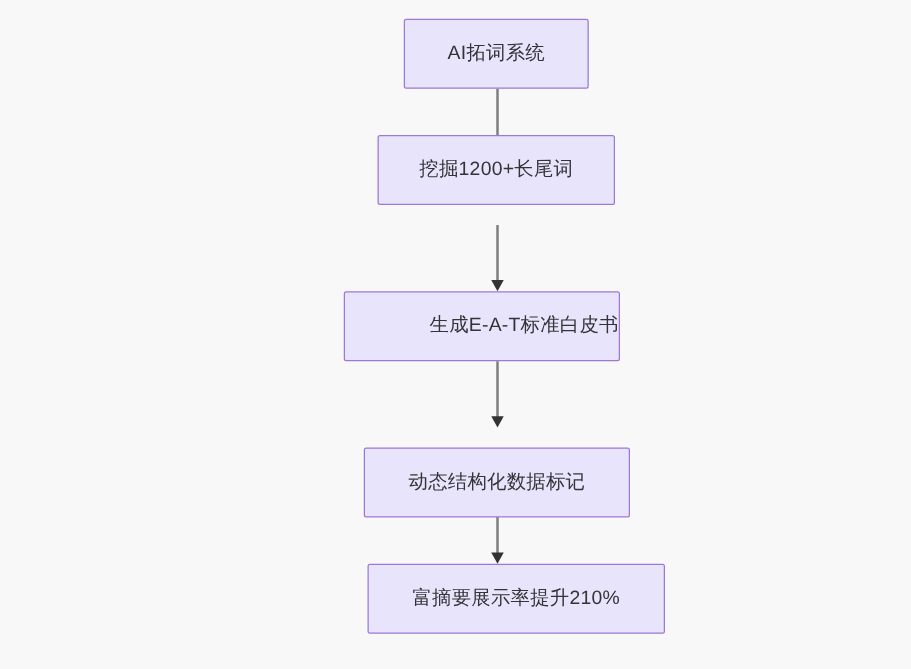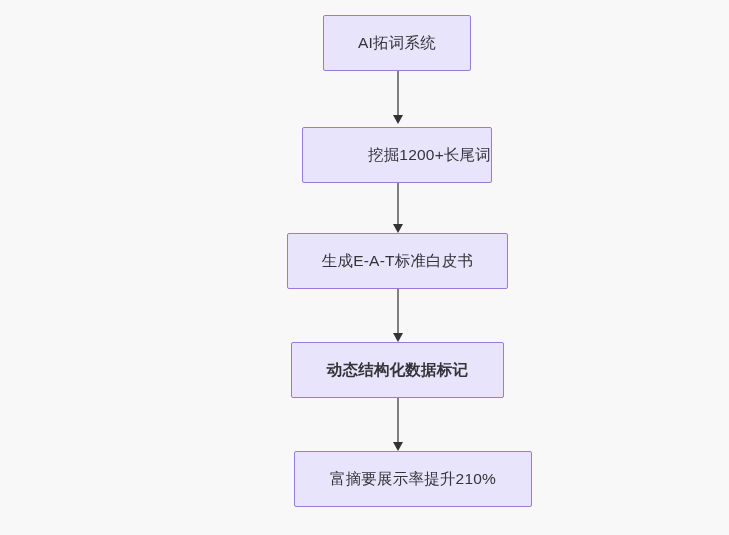--- a/index.html
+++ b/index.html
@@ -81,29 +81,29 @@
 
   <div class="edge" style="left:371px; top:398px; height:53px;">
     <div class="edge-line" style="height:45px;"></div>
     <div class="edge-head" style="top:44px;"></div>
   </div>
 
   <div class="node" style="left:297px; top:15px; width:148px; height:56px;">
     <span class="node-label">AI拓词系统</span>
   </div>
 
-  <div class="node" style="left:276px; top:127px; width:190px; height:56px;justify-content:flex-end;">
+  <div class="node" style="left:276px; top:108px; width:190px; height:56px;">
     <span class="node-label">挖掘1200+长尾词</span>
   </div>
 
-  <div class="node" style="left:261px; top:233px; width:221px; height:56px;">
+  <div class="node" style="left:249px; top:233px; width:221px; height:56px;justify-content:flex-end;">
     <span class="node-label">生成E-A-T标准白皮书</span>
   </div>
 
-  <div class="node" style="left:265px; top:342px; width:213px; height:56px;font-weight:bold;">
+  <div class="node" style="left:265px; top:358px; width:213px; height:56px;">
     <span class="node-label">动态结构化数据标记</span>
   </div>
 
   <div class="node" style="left:268px; top:451px; width:238px; height:56px;">
     <span class="node-label">富摘要展示率提升210%</span>
   </div>
 
 </div>
 
 </body></html>

